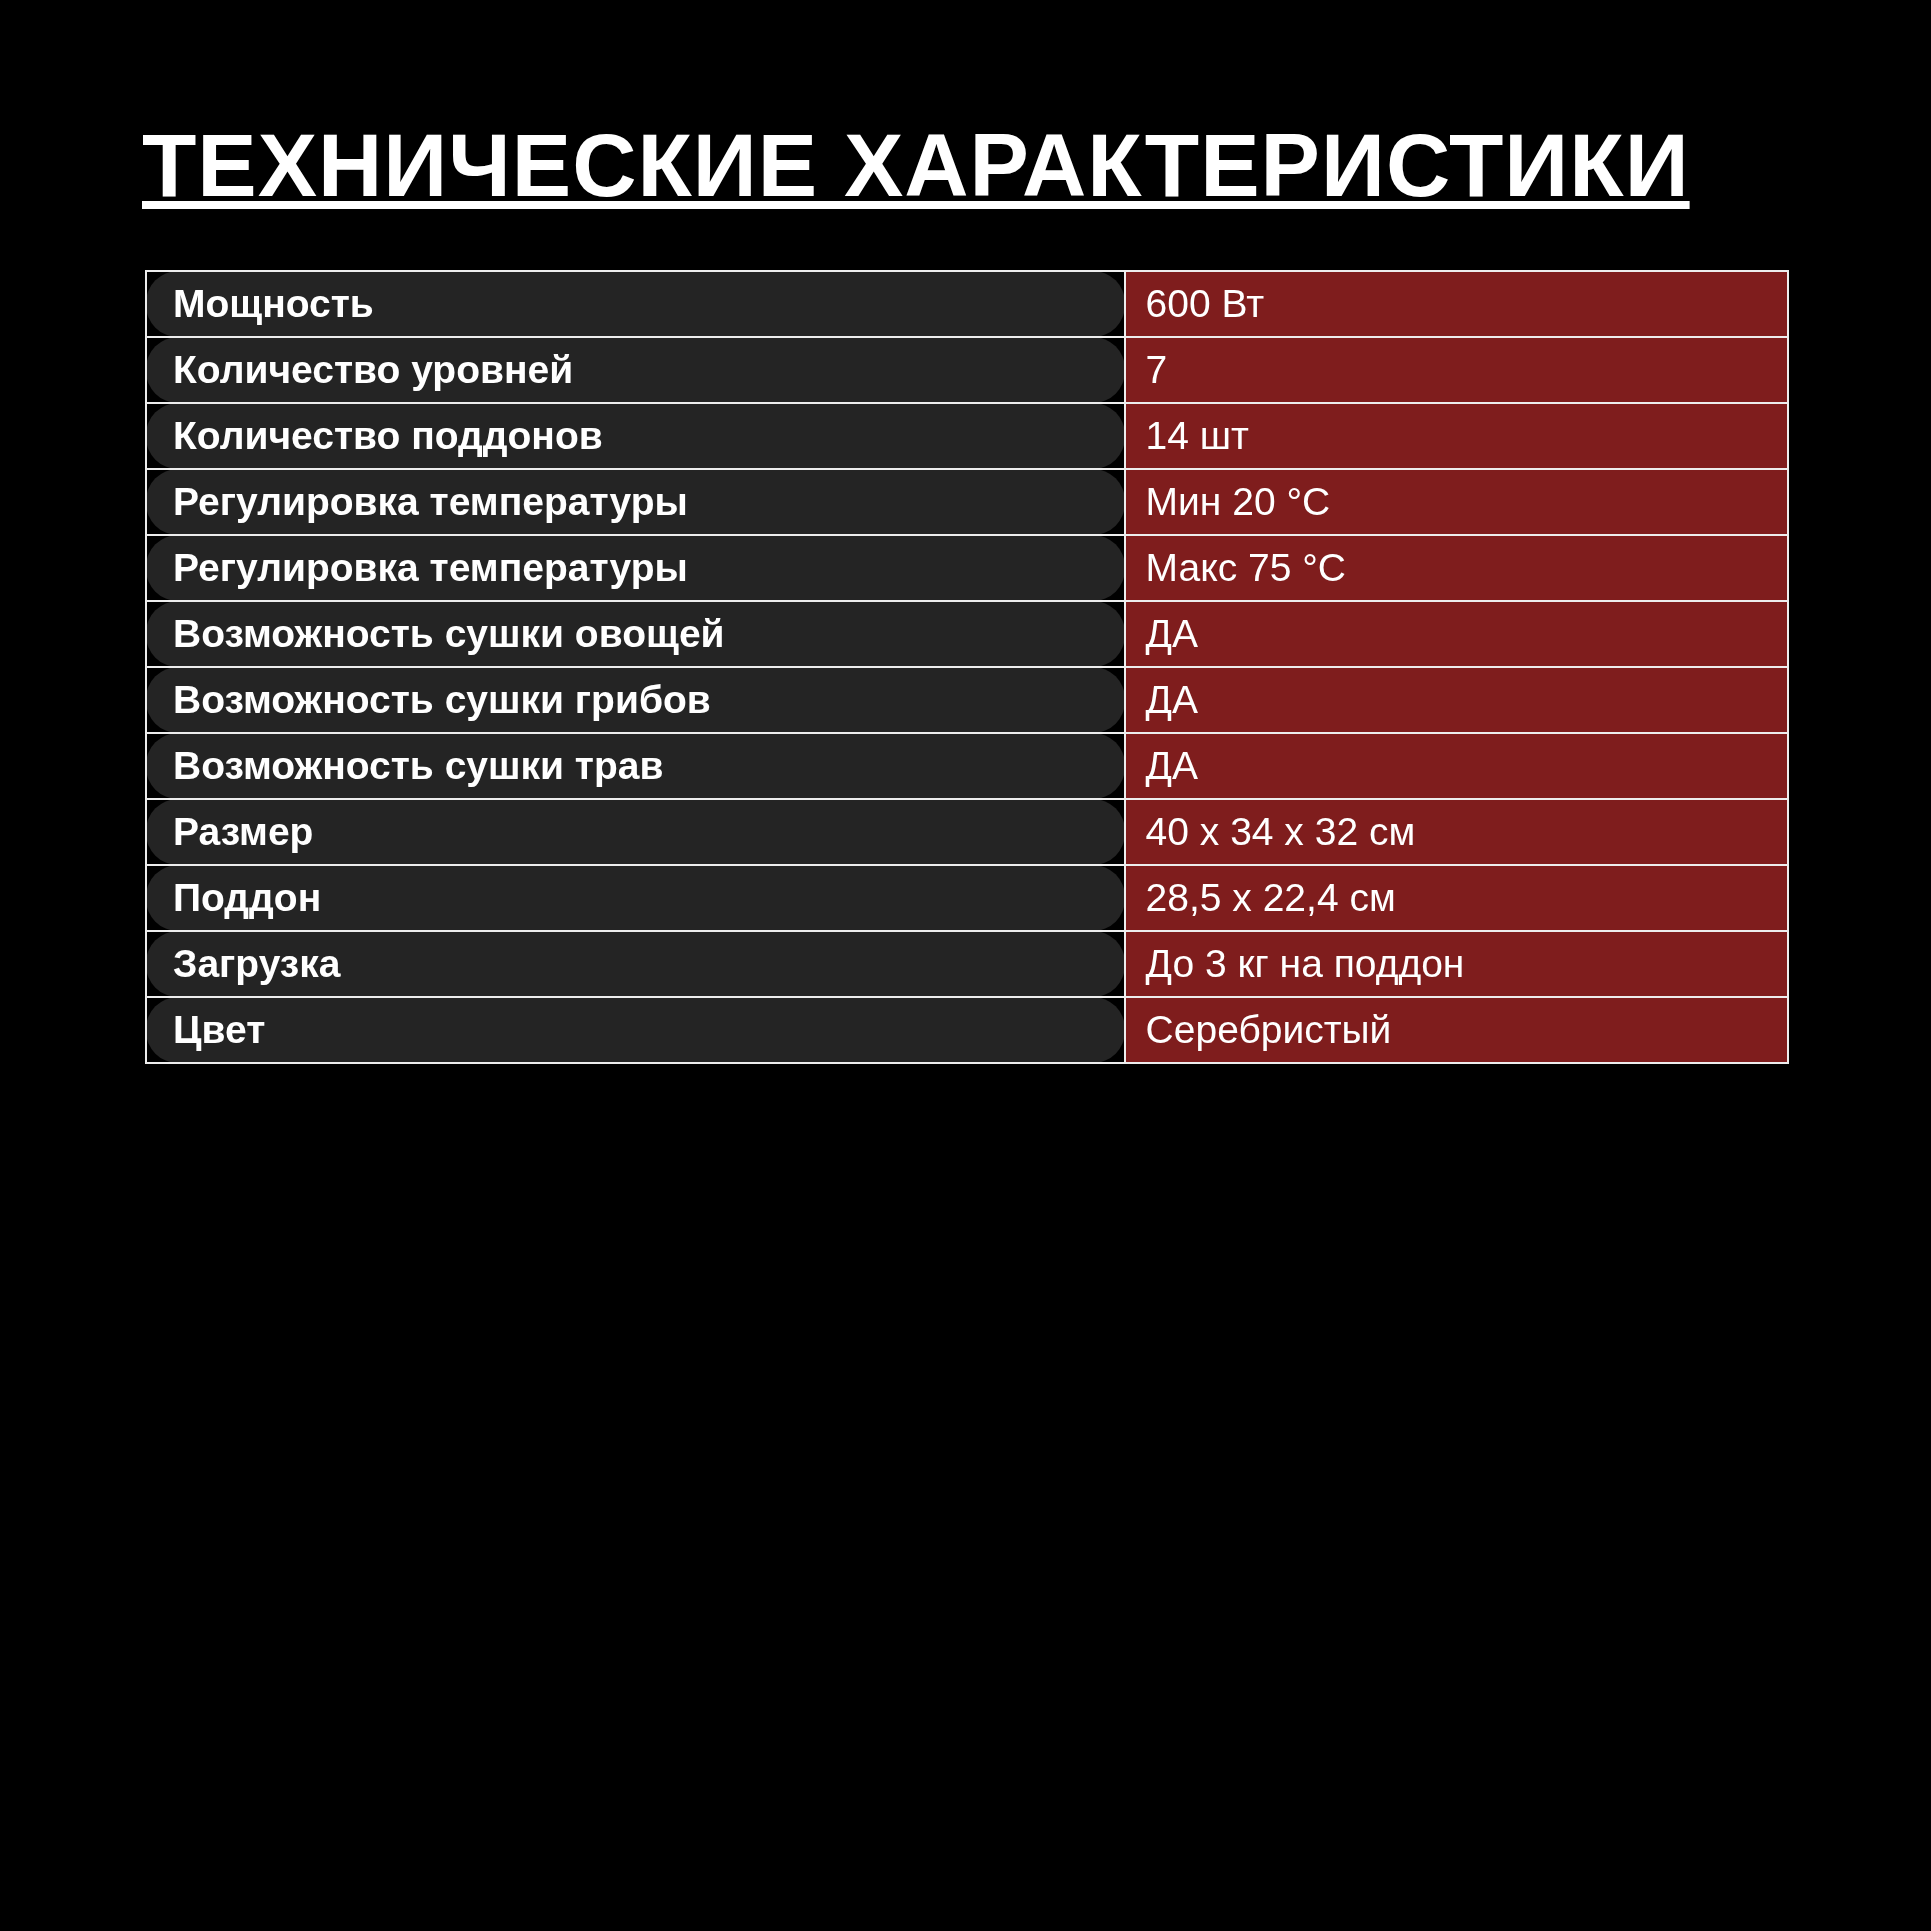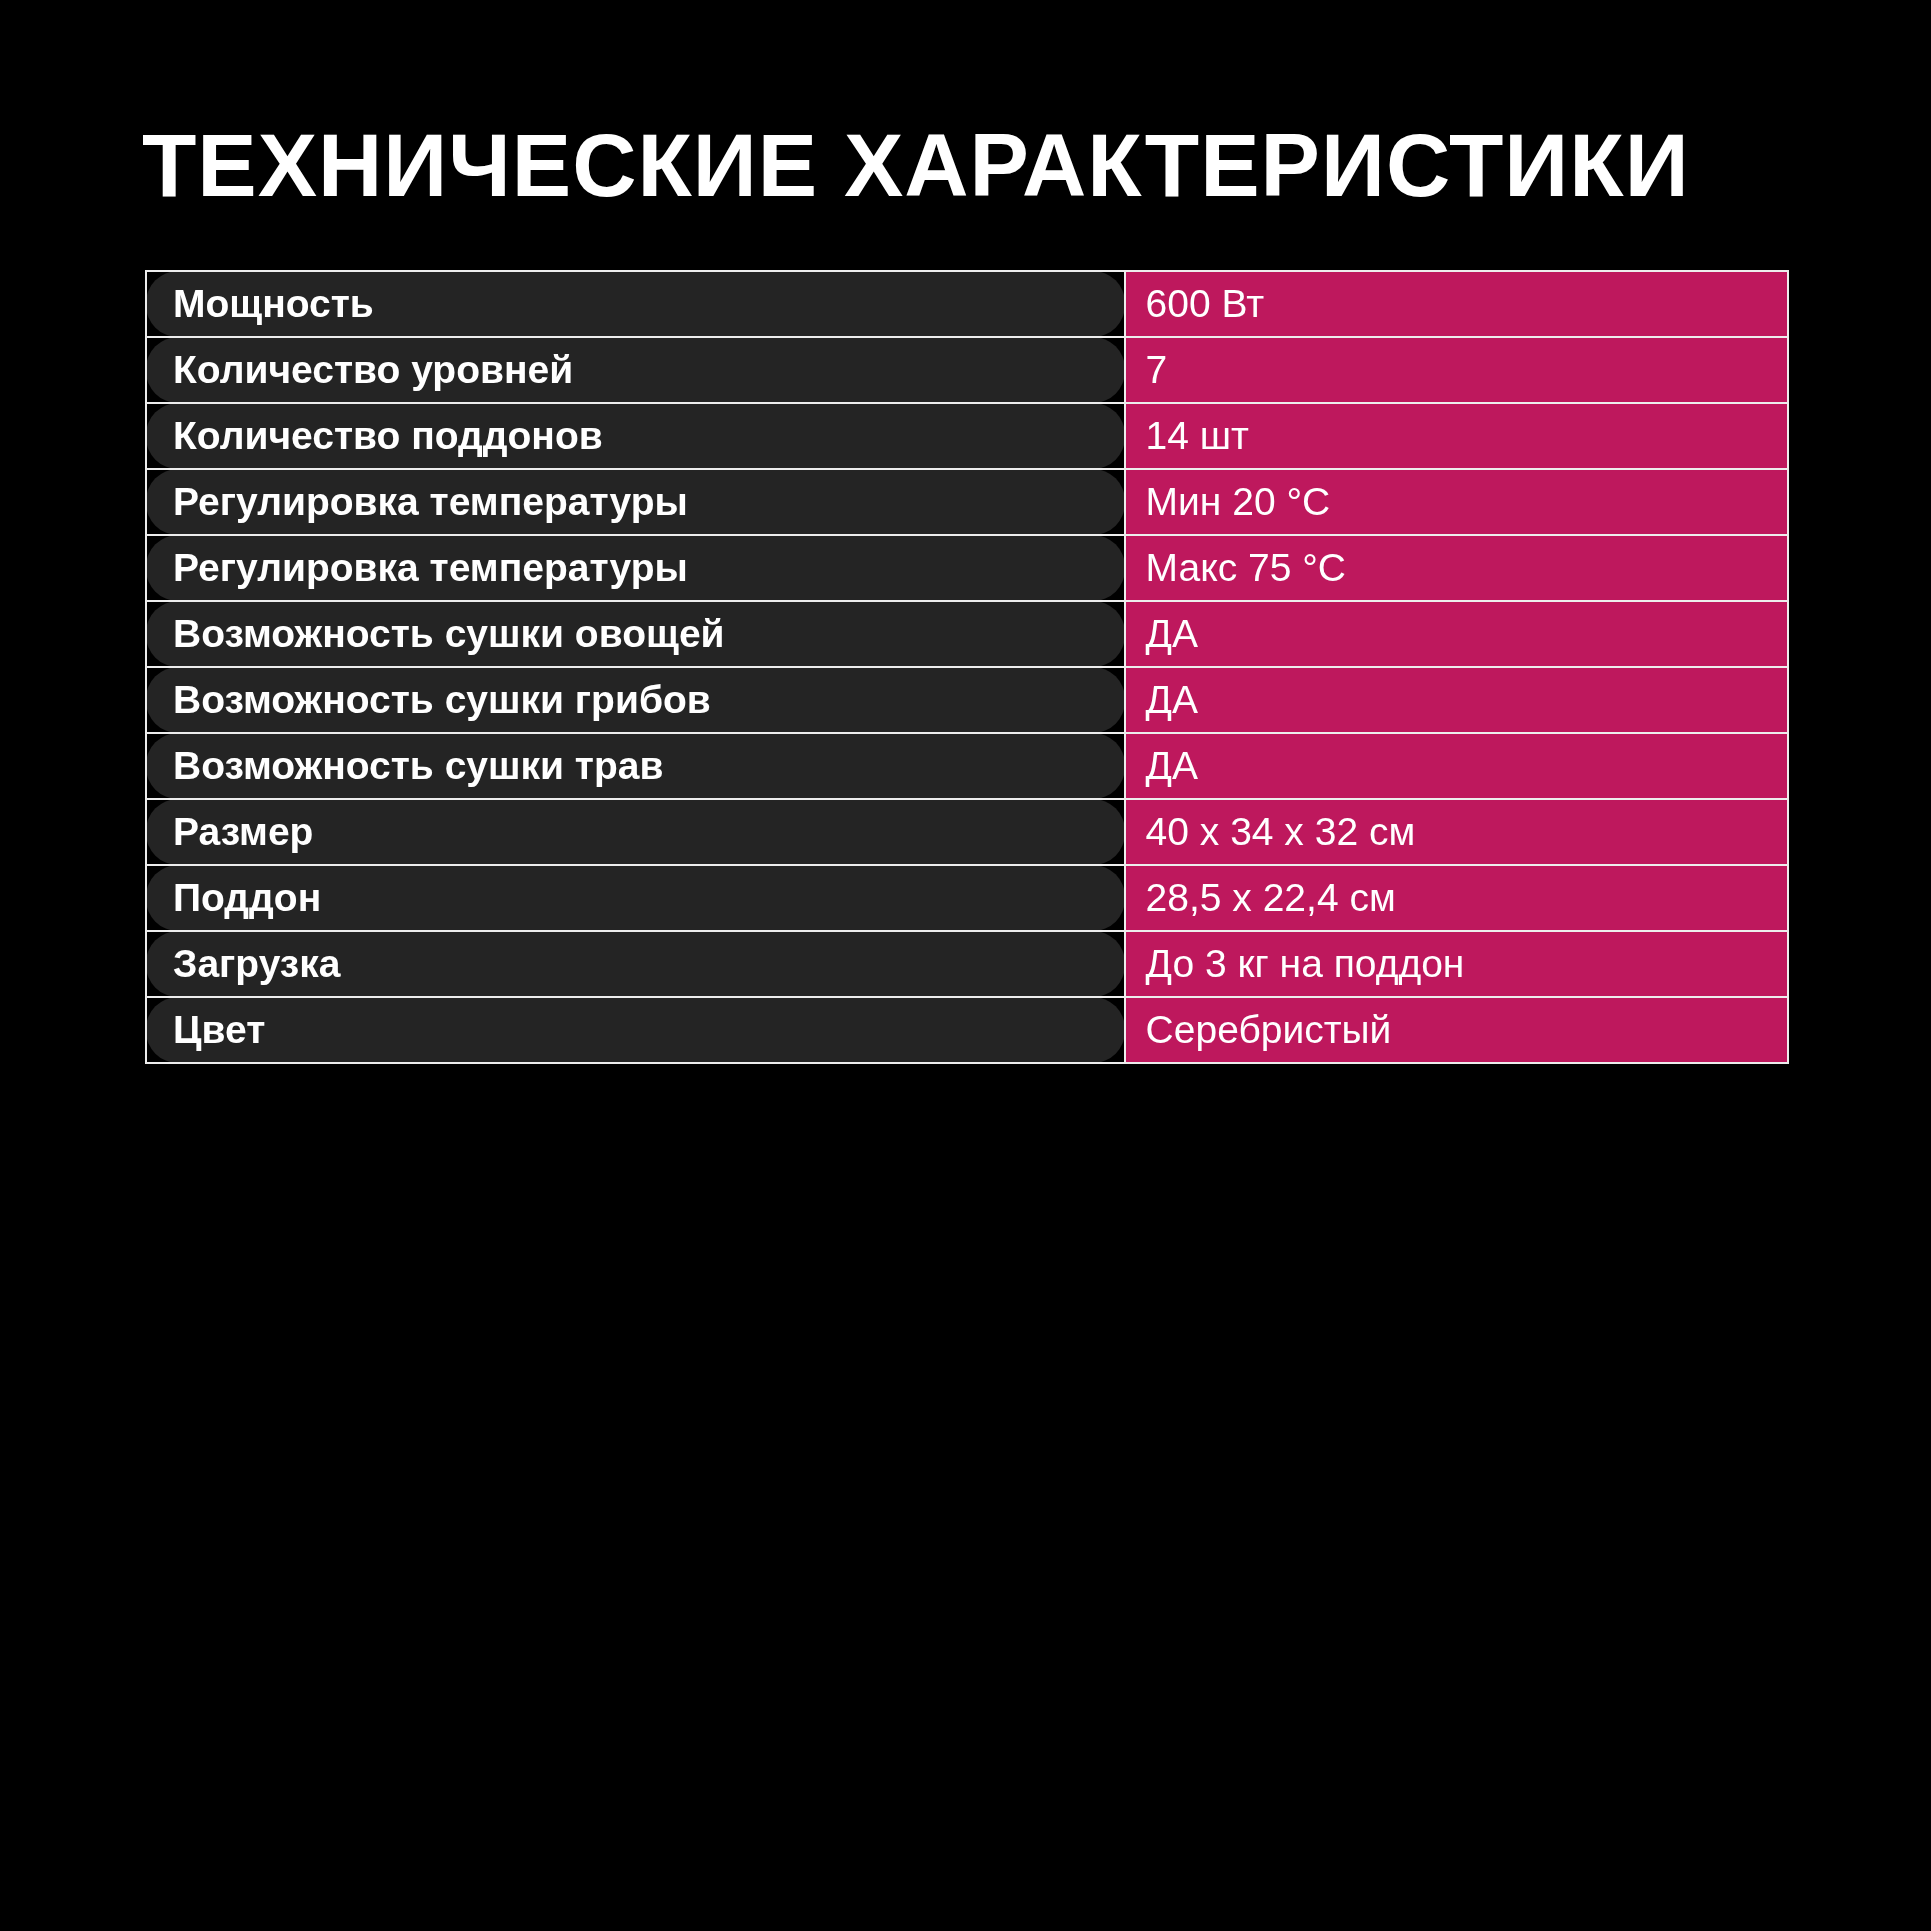--- a/index.html
+++ b/index.html
@@ -18,20 +18,21 @@
     position: absolute;
     left: 142px;
     top: 121px;
     margin: 0;
     color: #ffffff;
     font-size: 89px;
     line-height: 1;
     font-weight: bold;
     letter-spacing: 1px;
     white-space: nowrap;
+    text-decoration: underline;
   }
   table.specs {
     position: absolute;
     left: 145px;
     top: 270px;
     width: 1644px;
     border-collapse: collapse;
     table-layout: fixed;
     border: 2.9px solid #ededed;
   }
@@ -46,21 +47,21 @@
     overflow: hidden;
   }
   td.spec-label {
     background: #242424;
     width: 932px;
     padding: 0 19.3px 0 26px;
     font-weight: bold;
     border-radius: 32px;
   }
   td.spec-value {
-    background: #be185d;
+    background: #7f1d1d;
     padding: 0 19.3px 0 19.3px;
     font-weight: normal;
     margin-top: 28px;
   }
 </style>
 </head>
 <body>
 
 <h1 class="page-title">ТЕХНИЧЕСКИЕ ХАРАКТЕРИСТИКИ</h1>
 

